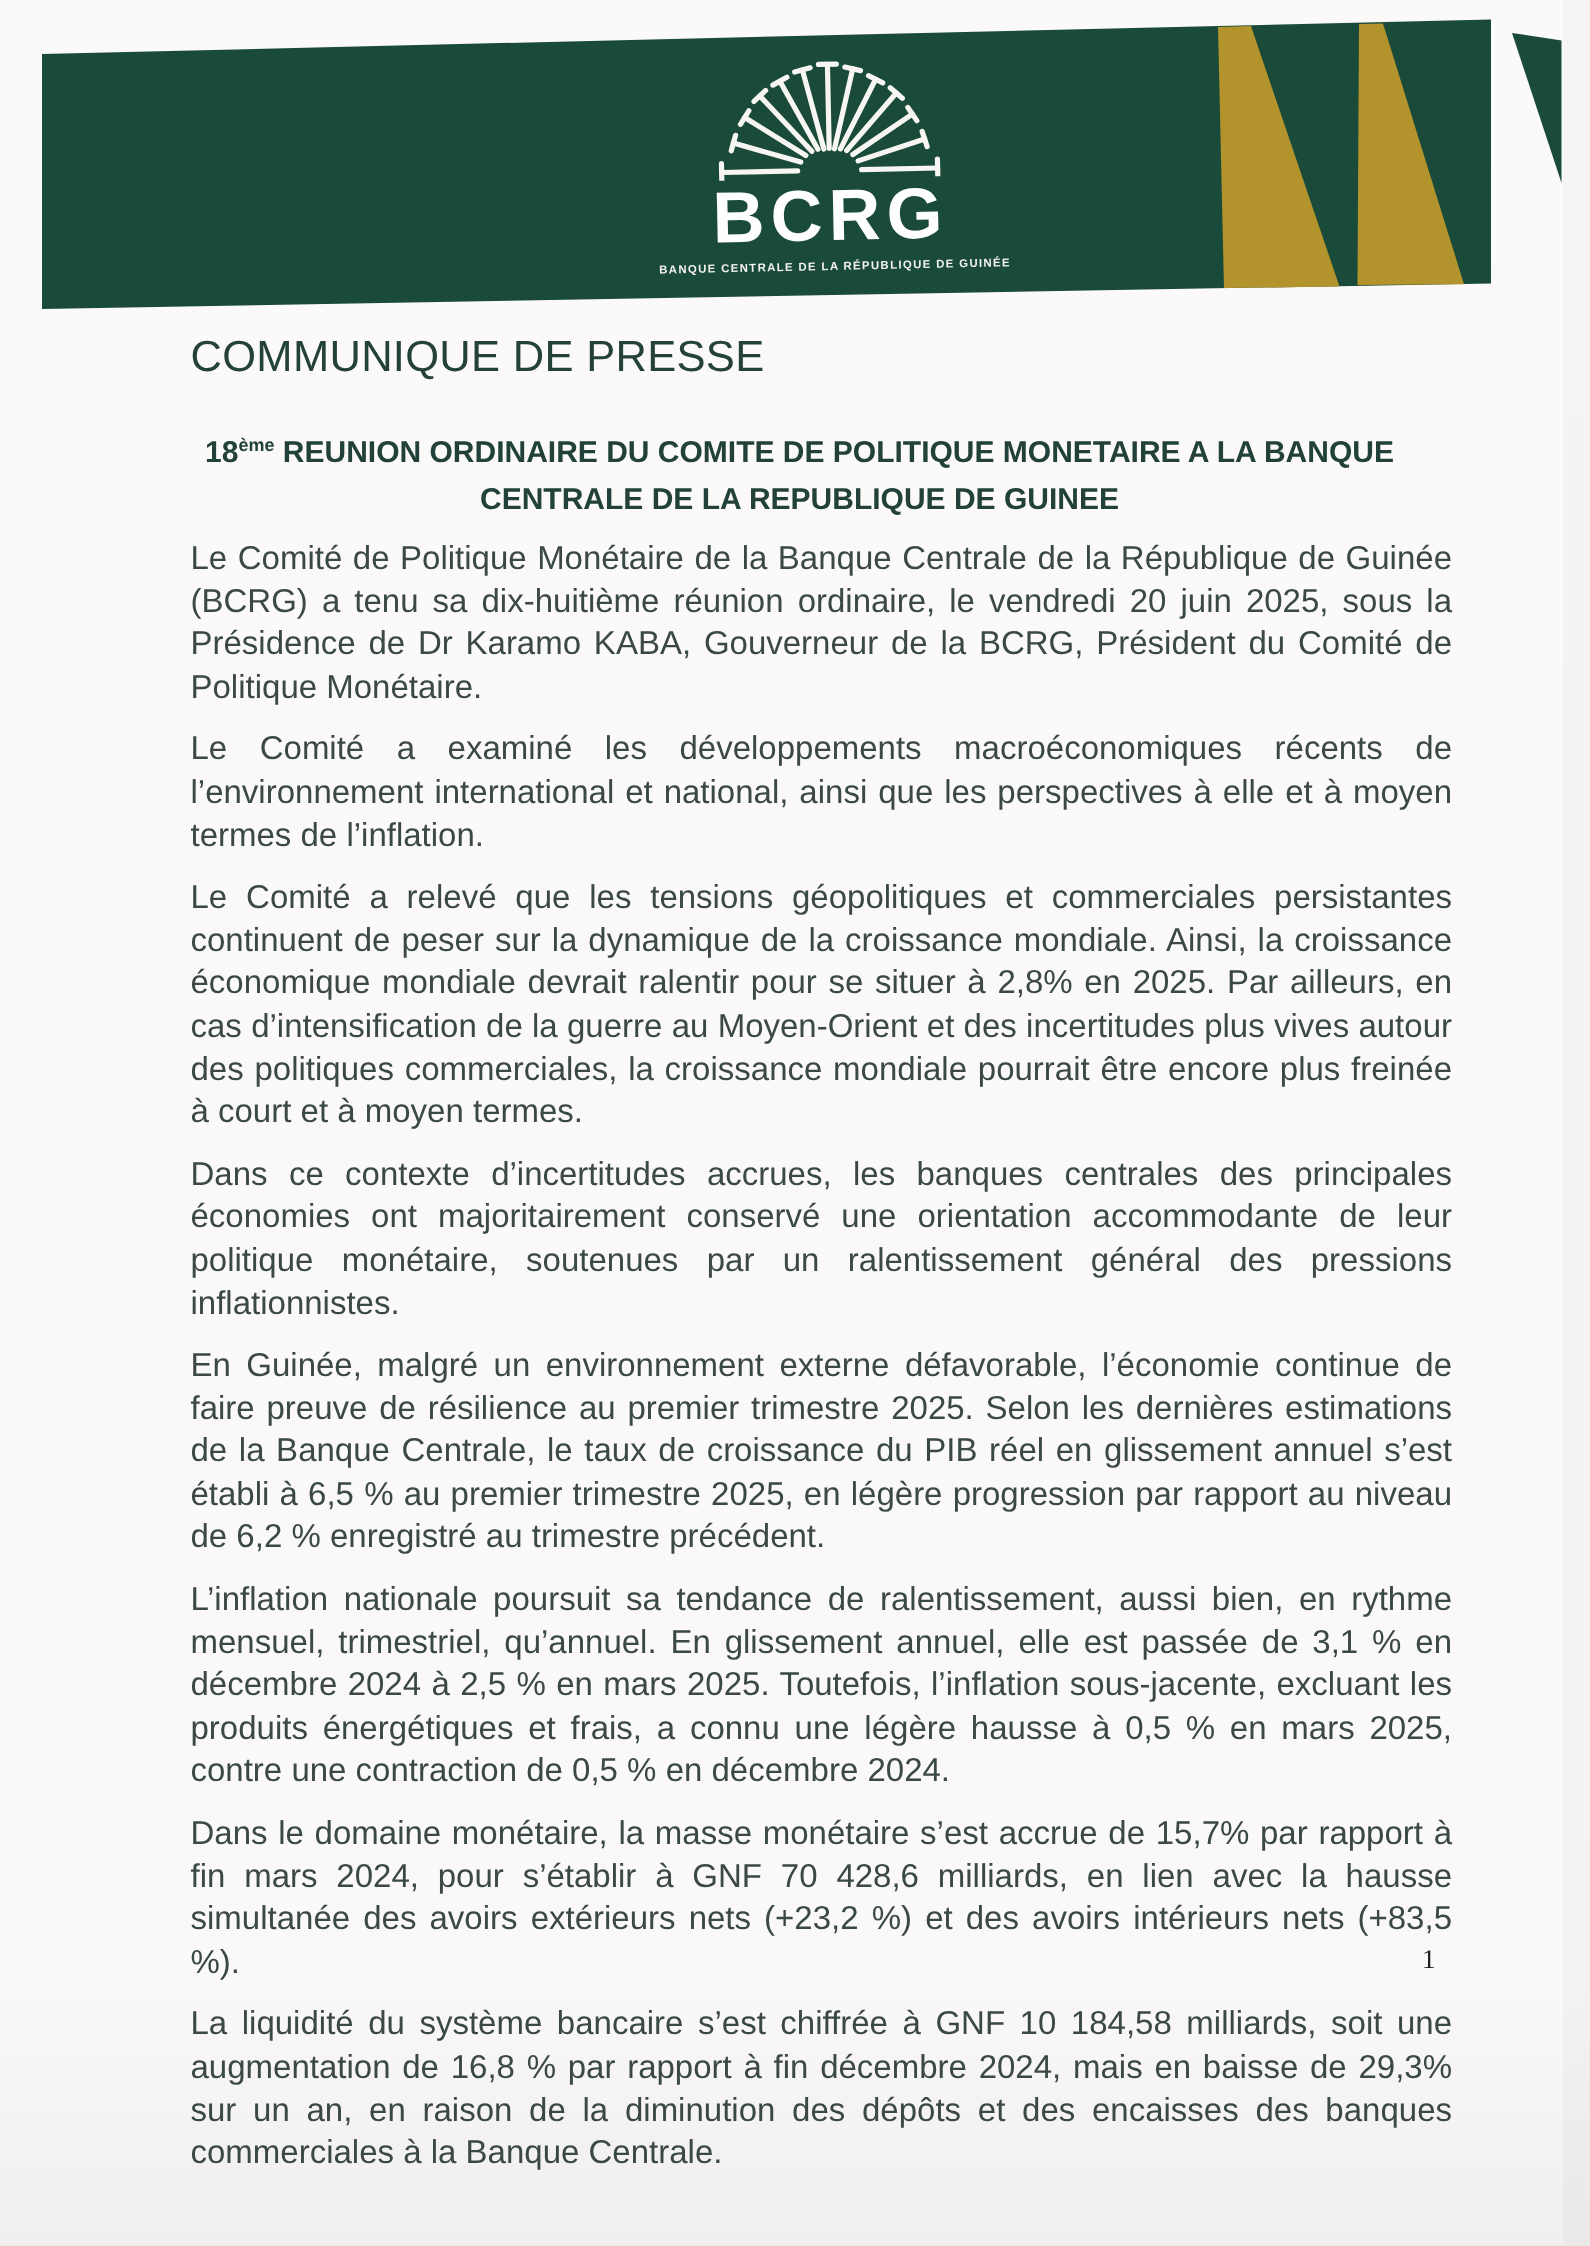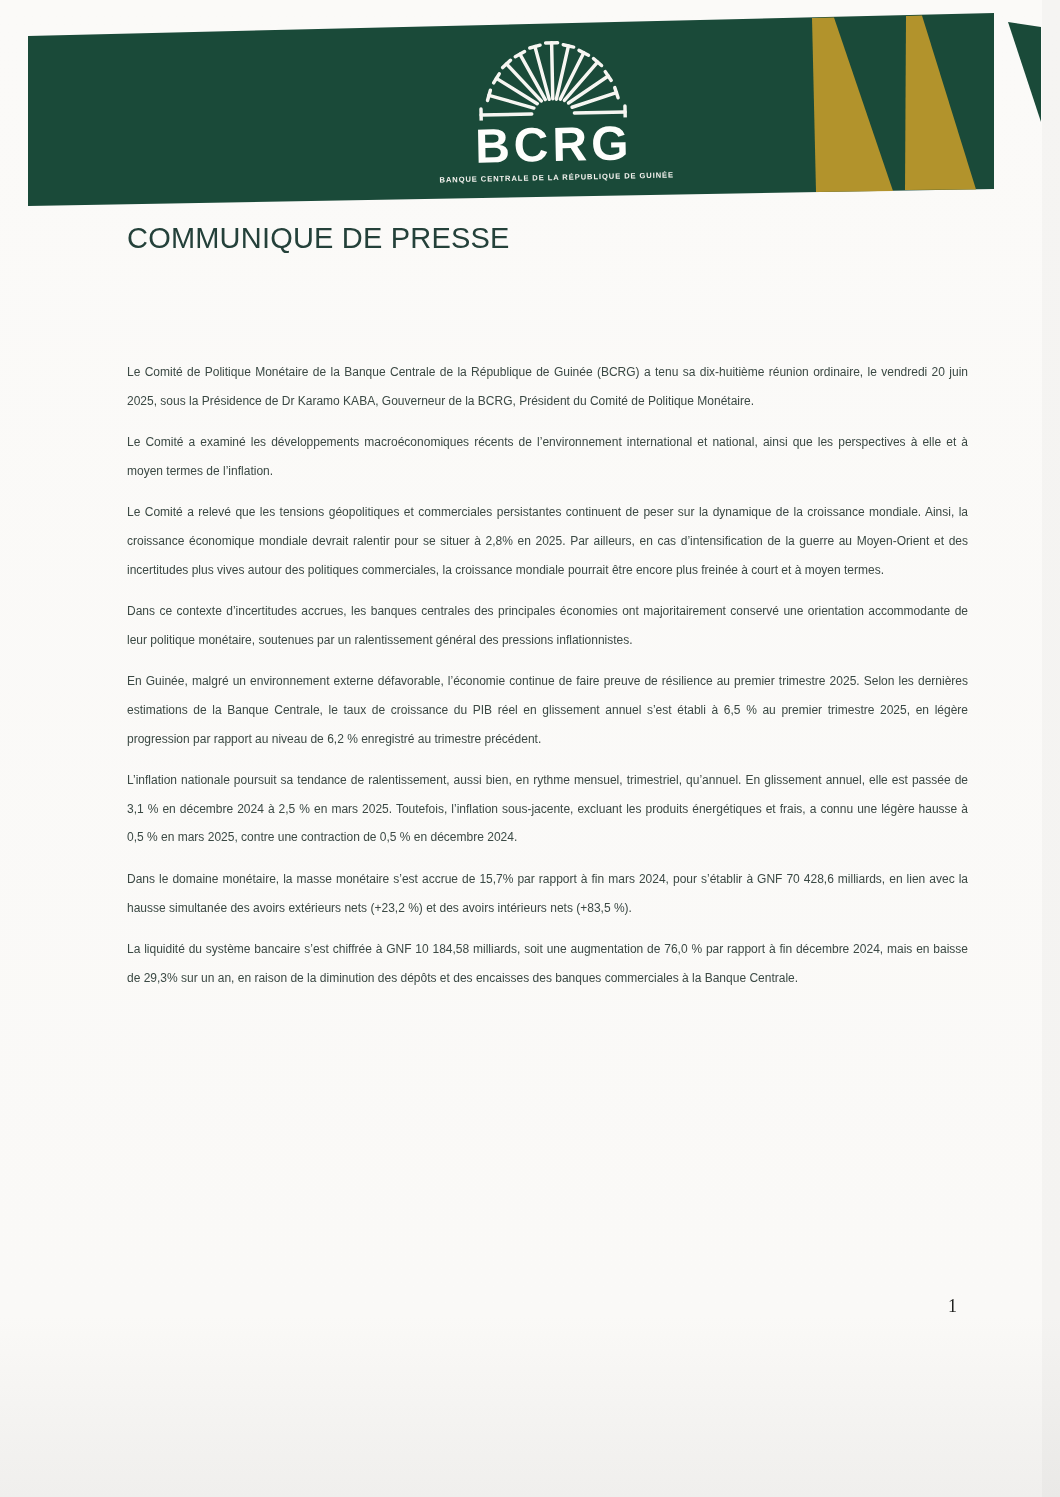--- a/index.html
+++ b/index.html
@@ -74,21 +74,21 @@
     color: #21413a;
   }
   .doc-subtitle sup { font-size: 12px; }
 
   .doc-body {
     position: absolute;
     left: 127px; top: 358px;
     width: 841px;
   }
   .doc-body p {
-    font-size: 12px;
+    font-size: 22px;
     line-height: 28.6px;
     text-align: justify;
     color: #3b4944;
     margin-bottom: 13px;
   }
 
   .page-number {
     position: absolute;
     left: 948px; top: 1296px;
     font-family: "Liberation Serif", serif;
@@ -166,27 +166,28 @@
             <line x1="-4.5" y1="-54" x2="4.5" y2="-54"></line>
           </g>
       </g>
     </svg>
     <div class="logo-acronym">BCRG</div>
     <div class="logo-tagline">BANQUE CENTRALE DE LA RÉPUBLIQUE DE GUINÉE</div>
   </div>
 
   <h1 class="doc-title">COMMUNIQUE DE PRESSE</h1>
 
+  <h2 class="doc-subtitle"><span>18</span><sup>ème</sup><span> REUNION ORDINAIRE DU COMITE DE POLITIQUE MONETAIRE A LA BANQUE CENTRALE DE LA REPUBLIQUE DE GUINEE</span></h2>
 
   <div class="doc-body">
     <p>Le Comité de Politique Monétaire de la Banque Centrale de la République de Guinée (BCRG) a tenu sa dix-huitième réunion ordinaire, le vendredi 20 juin 2025, sous la Présidence de Dr Karamo KABA, Gouverneur de la BCRG, Président du Comité de Politique Monétaire.</p>
     <p>Le Comité a examiné les développements macroéconomiques récents de l’environnement international et national, ainsi que les perspectives à elle et à moyen termes de l’inflation.</p>
     <p>Le Comité a relevé que les tensions géopolitiques et commerciales persistantes continuent de peser sur la dynamique de la croissance mondiale. Ainsi, la croissance économique mondiale devrait ralentir pour se situer à 2,8% en 2025. Par ailleurs, en cas d’intensification de la guerre au Moyen-Orient et des incertitudes plus vives autour des politiques commerciales, la croissance mondiale pourrait être encore plus freinée à court et à moyen termes.</p>
     <p>Dans ce contexte d’incertitudes accrues, les banques centrales des principales économies ont majoritairement conservé une orientation accommodante de leur politique monétaire, soutenues par un ralentissement général des pressions inflationnistes.</p>
     <p>En Guinée, malgré un environnement externe défavorable, l’économie continue de faire preuve de résilience au premier trimestre 2025. Selon les dernières estimations de la Banque Centrale, le taux de croissance du PIB réel en glissement annuel s’est établi à 6,5 % au premier trimestre 2025, en légère progression par rapport au niveau de 6,2 % enregistré au trimestre précédent.</p>
     <p>L’inflation nationale poursuit sa tendance de ralentissement, aussi bien, en rythme mensuel, trimestriel, qu’annuel. En glissement annuel, elle est passée de 3,1 % en décembre 2024 à 2,5 % en mars 2025. Toutefois, l’inflation sous-jacente, excluant les produits énergétiques et frais, a connu une légère hausse à 0,5 % en mars 2025, contre une contraction de 0,5 % en décembre 2024.</p>
     <p>Dans le domaine monétaire, la masse monétaire s’est accrue de 15,7% par rapport à fin mars 2024, pour s’établir à GNF 70 428,6 milliards, en lien avec la hausse simultanée des avoirs extérieurs nets (+23,2 %) et des avoirs intérieurs nets (+83,5 %).</p>
-    <p>La liquidité du système bancaire s’est chiffrée à GNF 10 184,58 milliards, soit une augmentation de 76,0 % par rapport à fin décembre 2024, mais en baisse de 29,3% sur un an, en raison de la diminution des dépôts et des encaisses des banques commerciales à la Banque Centrale.</p>
+    <p>La liquidité du système bancaire s’est chiffrée à GNF 10 184,58 milliards, soit une augmentation de 16,8 % par rapport à fin décembre 2024, mais en baisse de 29,3% sur un an, en raison de la diminution des dépôts et des encaisses des banques commerciales à la Banque Centrale.</p>
   </div>
 
   <div class="page-number">1</div>
 
 </div>
 
 </body></html>

